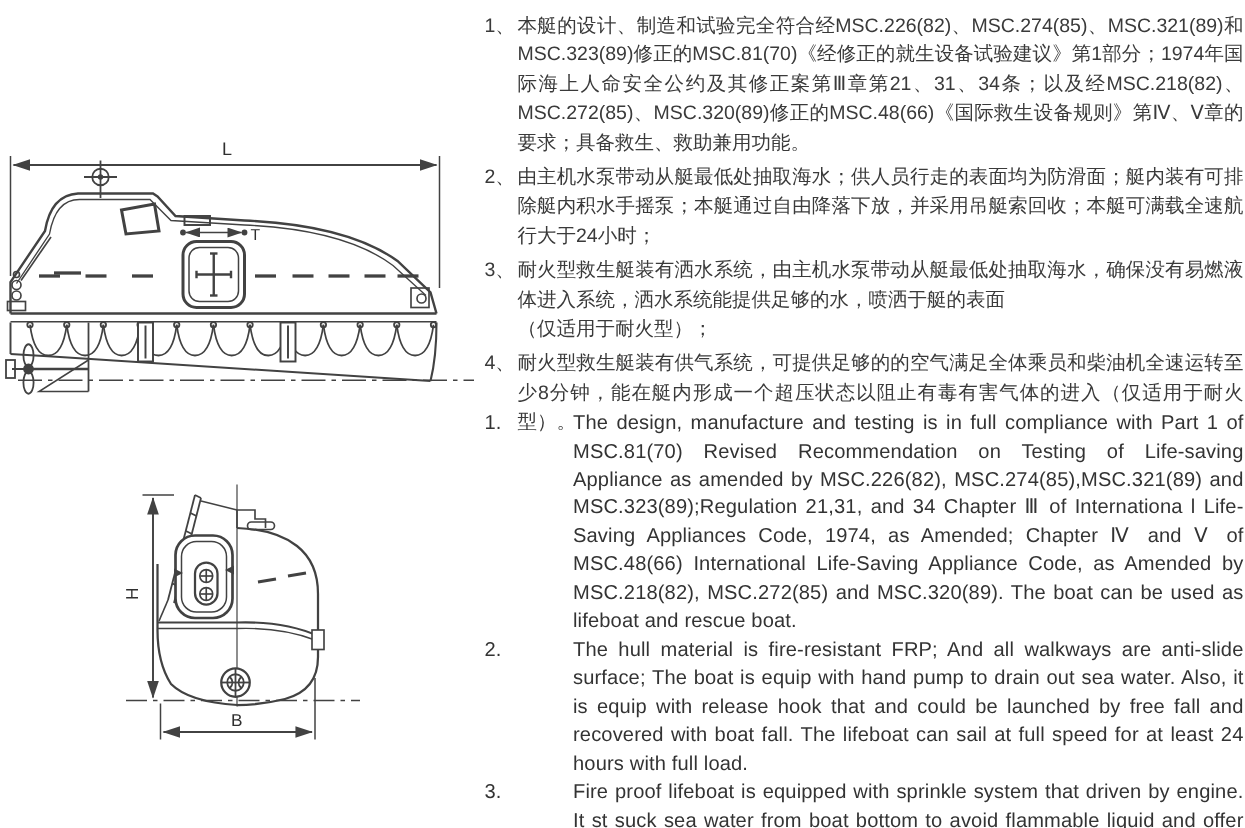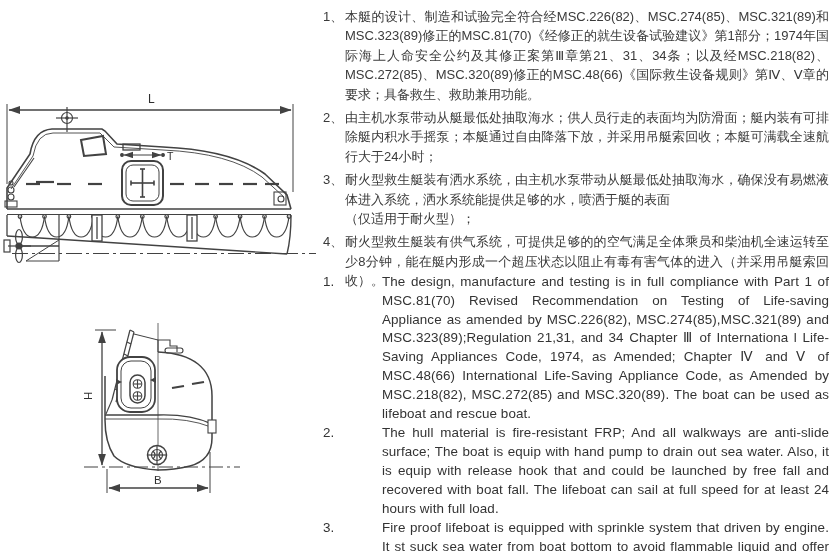--- a/index.html
+++ b/index.html
@@ -255,21 +255,21 @@
       <span class="note-marker">2、</span>
       <div class="note-body">由主机水泵带动从艇最低处抽取海水；供人员行走的表面均为防滑面；艇内装有可排除艇内积水手摇泵；本艇通过自由降落下放，并采用吊艇索回收；本艇可满载全速航行大于24小时；</div>
     </div>
     <div class="note-item">
       <span class="note-marker">3、</span>
       <div class="note-body">耐火型救生艇装有洒水系统，由主机水泵带动从艇最低处抽取海水，确保没有易燃液体进入系统，洒水系统能提供足够的水，喷洒于艇的表面
 （仅适用于耐火型）；</div>
     </div>
     <div class="note-item">
       <span class="note-marker">4、</span>
-      <div class="note-body">耐火型救生艇装有供气系统，可提供足够的的空气满足全体乘员和柴油机全速运转至少8分钟，能在艇内形成一个超压状态以阻止有毒有害气体的进入（并采用吊艇索回收）。</div>
+      <div class="note-body">耐火型救生艇装有供气系统，可提供足够的的空气满足全体乘员和柴油机全速运转至少8分钟，能在艇内形成一个超压状态以阻止有毒有害气体的进入（仅适用于耐火型）。</div>
     </div>
   </div>
 
   <div class="notes en-list" style="position:absolute;">
     <div class="note-item">
       <span class="note-marker">1.</span>
       <div class="note-body">The design, manufacture and testing is in full compliance with Part 1 of MSC.81(70) Revised Recommendation on Testing of Life-saving Appliance as amended by MSC.226(82), MSC.274(85),MSC.321(89) and MSC.323(89);Regulation 21,31, and 34 Chapter Ⅲ of Internationa l Life-Saving Appliances Code, 1974, as Amended; Chapter Ⅳ and Ⅴ of MSC.48(66) International Life-Saving Appliance Code, as Amended by MSC.218(82), MSC.272(85) and MSC.320(89). The boat can be used as lifeboat and rescue boat.</div>
     </div>
     <div class="note-item">
       <span class="note-marker">2.</span>

